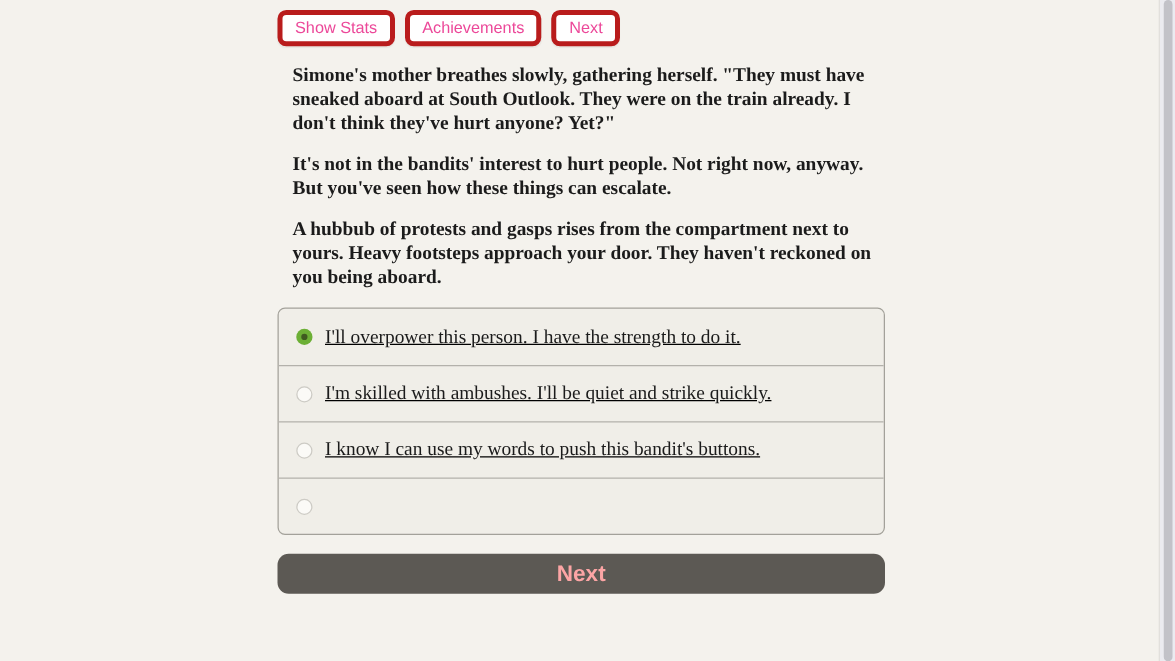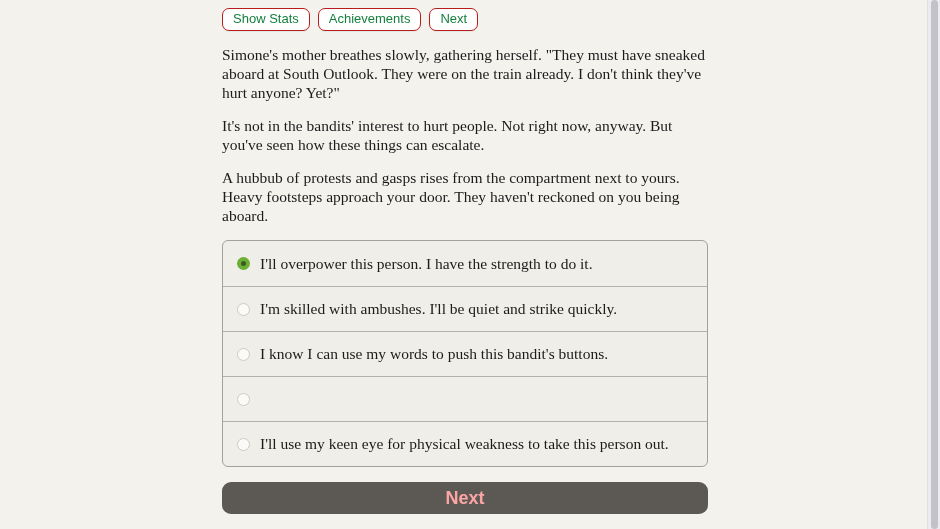--- a/index.html
+++ b/index.html
@@ -39,56 +39,58 @@
 
   
   .toolbar {
     display: flex;
     gap: 8px;
     margin-top: 8px;
   }
   .toolbar button {
     font-family: "Liberation Sans", sans-serif;
     font-size: 13px;
-    color: #15803d;
+    color: #ec4899;
     background: #ffffff;
-    border: 1px solid #b91c1c;
+    border: 4px solid #b91c1c;
     border-radius: 7px;
     padding: 3px 10px 4px 10px;
     line-height: 14px;
     cursor: pointer;
     box-shadow: 0 1px 1px rgba(0,0,0,0.05);
   }
 
   
   .story {
     font-family: "Liberation Serif", "DejaVu Serif", serif;
     font-size: 15.5px;
     line-height: 19px;
     color: #1b1b1b;
   }
   .story p {
-    margin: 14px 0 0 0;
+    margin: 14px 0 0 12px;
+    font-weight: bold;
   }
 
   
   .choices {
     margin-top: 15px;
     border: 1px solid #a3a19a;
     border-radius: 6px;
     background: #f0eee8;
     overflow: hidden;
   }
   .choice-row {
     display: flex;
     align-items: center;
     height: 45px;
     padding: 0 14px;
     cursor: pointer;
     box-sizing: border-box;
+    text-decoration: underline;
   }
   .choice-row + .choice-row {
     border-top: 1px solid #b3b1ab;
     text-align: right;
   }
   .radio {
     flex: 0 0 auto;
     width: 13px; height: 13px;
     border-radius: 50%;
     background: #fbfaf7;
@@ -158,24 +160,20 @@
       <span class="radio"></span>
       <span class="choice-label">I'm skilled with ambushes. I'll be quiet and strike quickly.</span>
     </div>
     <div class="choice-row">
       <span class="radio"></span>
       <span class="choice-label">I know I can use my words to push this bandit's buttons.</span>
     </div>
     <div class="choice-row">
       <span class="radio"></span>
     </div>
-    <div class="choice-row">
-      <span class="radio"></span>
-      <span class="choice-label">I'll use my keen eye for physical weakness to take this person out.</span>
-    </div>
   </div>
 
   <button class="next-btn">Next</button>
 
 </div>
 
 <div class="scrollbar-track">
   <div class="scrollbar-thumb"></div>
 </div>
 

